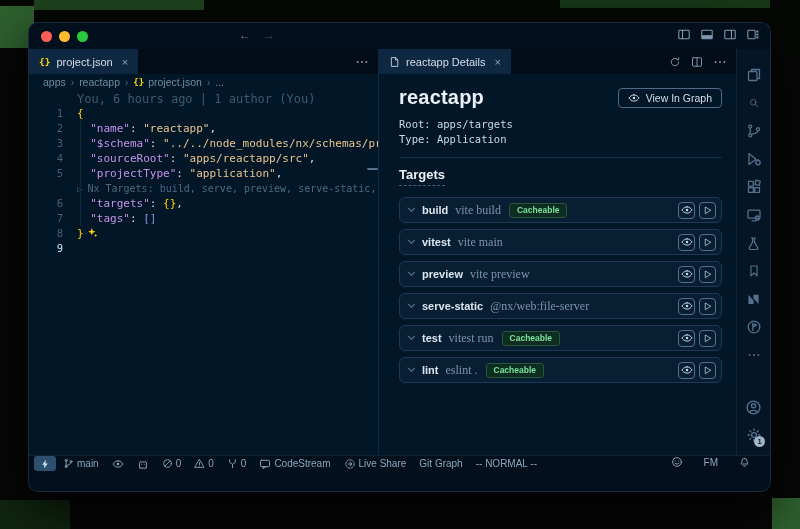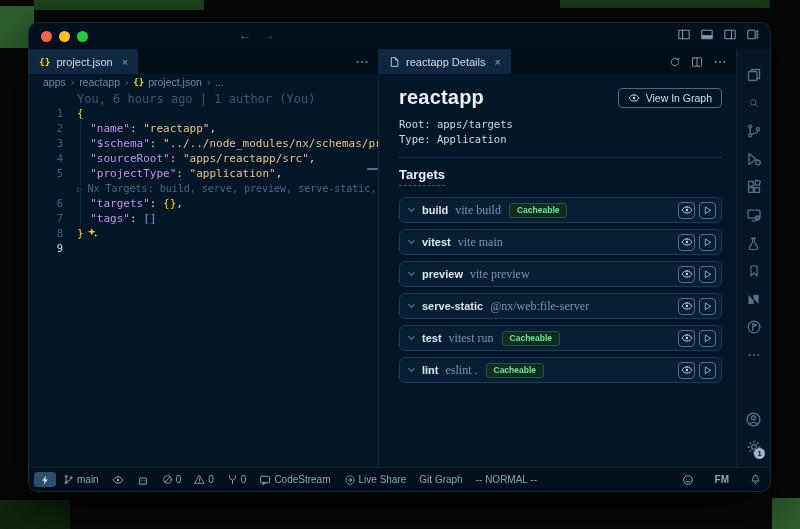--- a/index.html
+++ b/index.html
@@ -92,28 +92,28 @@
 
   
   .activitybar { width:34px; flex:none; background:#041526; border-left:1px solid #0e2436;
     display:flex; flex-direction:column; align-items:center; padding:12px 0 6px; color:#56718c; }
   .ab-icon { height:28px; display:flex; align-items:center; justify-content:center; position:relative; width:100%; }
   .ab-bottom { margin-top:auto; display:flex; flex-direction:column; align-items:center; width:100%; }
   .ab-badge { position:absolute; right:5px; bottom:2px; min-width:11px; height:11px; border-radius:6px;
     background:#9fb4c7; color:#0b1c2c; font-size:7.5px; font-weight:bold; display:flex; align-items:center; justify-content:center; }
 
   
-  .statusbar { height:24px; flex:none; background:#020f1c; border-top:1px solid #0e2436;
-    display:flex; align-items:center; font-size:10px; color:#8da6bc; padding-right:0; }
+  .statusbar { height:36px; flex:none; background:#020f1c; border-top:1px solid #0e2436;
+    display:flex; align-items:flex-start; font-size:10px; color:#8da6bc; padding-right:11px; }
   .seg { width:22px; height:15px; margin:0 7px 0 5px; border-radius:3px; background:#2b4f6d;
     display:flex; align-items:center; justify-content:center; color:#d7e6f2; }
   .sb-item { display:inline-flex; align-items:center; gap:3px; margin-right:13px; white-space:nowrap; }
   .sb-item .ic { display:flex; }
   .sb-right { margin-left:auto; display:flex; align-items:center; gap:12px; }
-  .sb-right .sb-item { margin-right:9px;font-weight:bold; }
+  .sb-right .sb-item { margin-right:9px; }
 
   .ic svg { display:block; }
 </style>
 </head>
 <body>
 
 <div class="patch" style="left:0;top:6px;width:34px;height:42px;background:#2e5f2e;"></div>
 <div class="patch" style="left:34px;top:0;width:170px;height:10px;background:#1c421c;"></div>
 <div class="patch" style="left:560px;top:0;width:210px;height:8px;background:#173817;"></div>
 <div class="patch" style="left:772px;top:498px;width:28px;height:31px;background:#2e5f2e;"></div>

